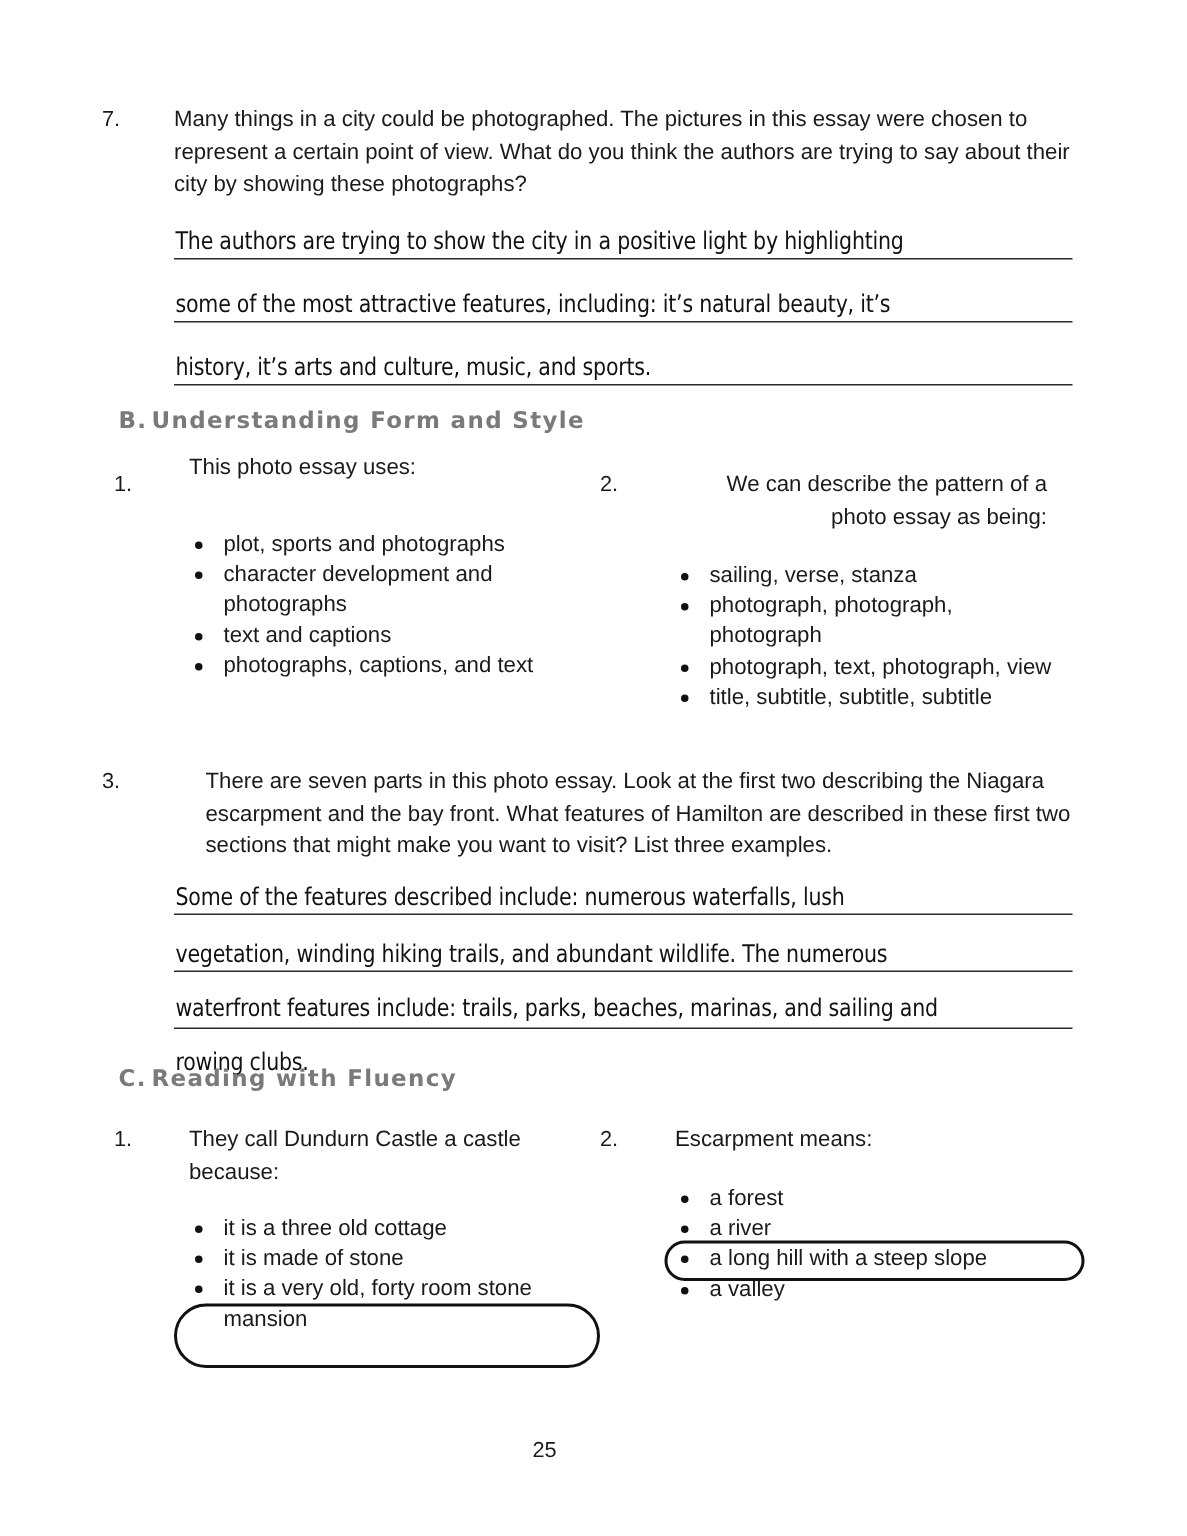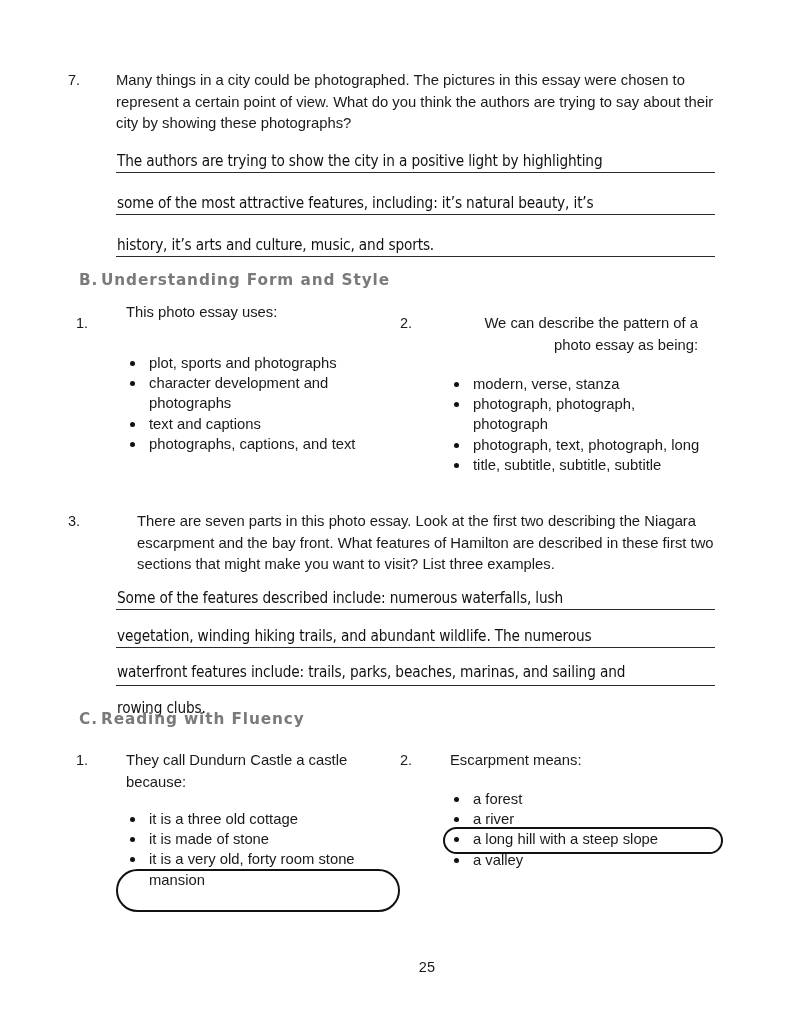--- a/index.html
+++ b/index.html
@@ -101,21 +101,21 @@
     background: transparent;
     pointer-events: none;
   }
 
   
   .page-number {
     position: absolute;
     font-family: "Liberation Sans", sans-serif;
     font-size: 14.5px;
     color: #1a1a1a;
-    text-align: right;
+    text-align: left;
   }
 </style>
 </head>
 <body>
 
 <div class="page">
 
   <div class="qnum" style="left:68px; top:70px;">7.</div>
   <div class="qtext" style="left:116px; top:70px; width:600px;">Many things in a city could be photographed. The pictures in this essay were chosen to represent a certain point of view. What do you think the authors are trying to say about their city by showing these photographs?</div>
 
@@ -138,23 +138,23 @@
     <li>plot, sports and photographs</li>
     <li>character development and photographs</li>
     <li>text and captions</li>
     <li>photographs, captions, and text</li>
   </ul>
 
   <div class="qnum" style="left:400px; top:313px;">2.</div>
   <div class="qtext" style="left:450px; top:313px; width:248px;text-align:right;">We can describe the pattern of a photo essay as being:</div>
 
   <ul class="bullets" style="left:450px; top:374px; width:262px;">
-    <li>modern, verse, stanza</li>
+    <li>sailing, verse, stanza</li>
     <li>photograph, photograph, photograph</li>
-    <li>photograph, text, photograph, long</li>
+    <li>photograph, text, photograph, view</li>
     <li>title, subtitle, subtitle, subtitle</li>
   </ul>
 
   <div class="qnum" style="left:68px; top:511px;">3.</div>
   <div class="qtext" style="left:116px; top:511px; width:604px;margin-left:21px;">There are seven parts in this photo essay. Look at the first two describing the Niagara escarpment and the bay front. What features of Hamilton are described in these first two sections that might make you want to visit? List three examples.</div>
 
   <div class="answer-line" style="left:116px; top:609px; width:599px;"></div>
   <div class="answer-text" style="left:117px; top:588px;">Some of the features described include: numerous waterfalls, lush</div>
 
   <div class="answer-line" style="left:116px; top:647px; width:599px;"></div>

